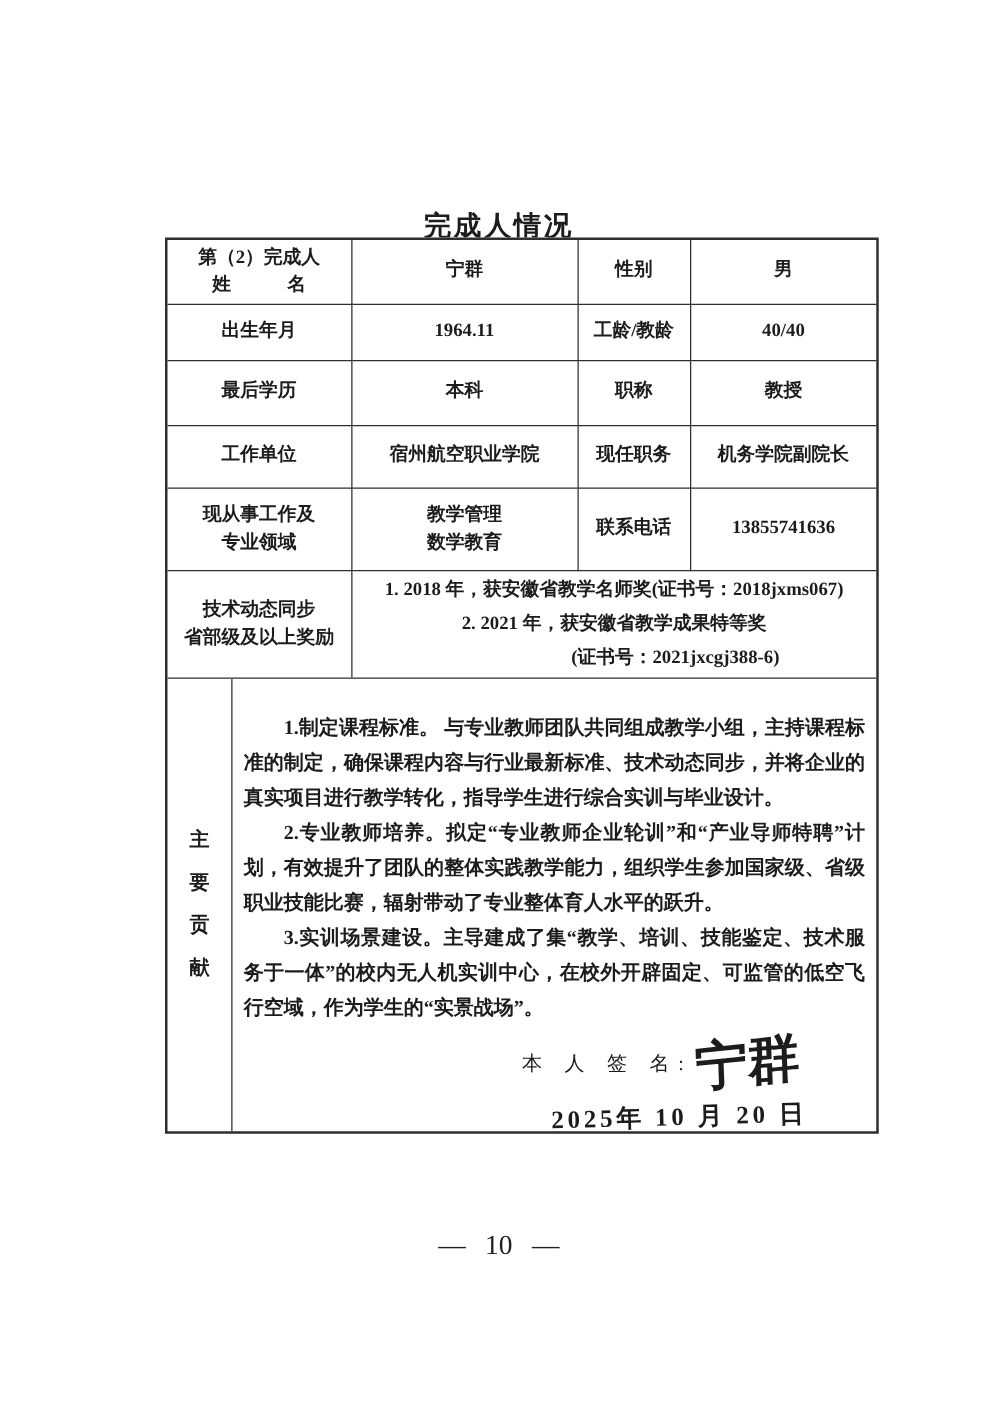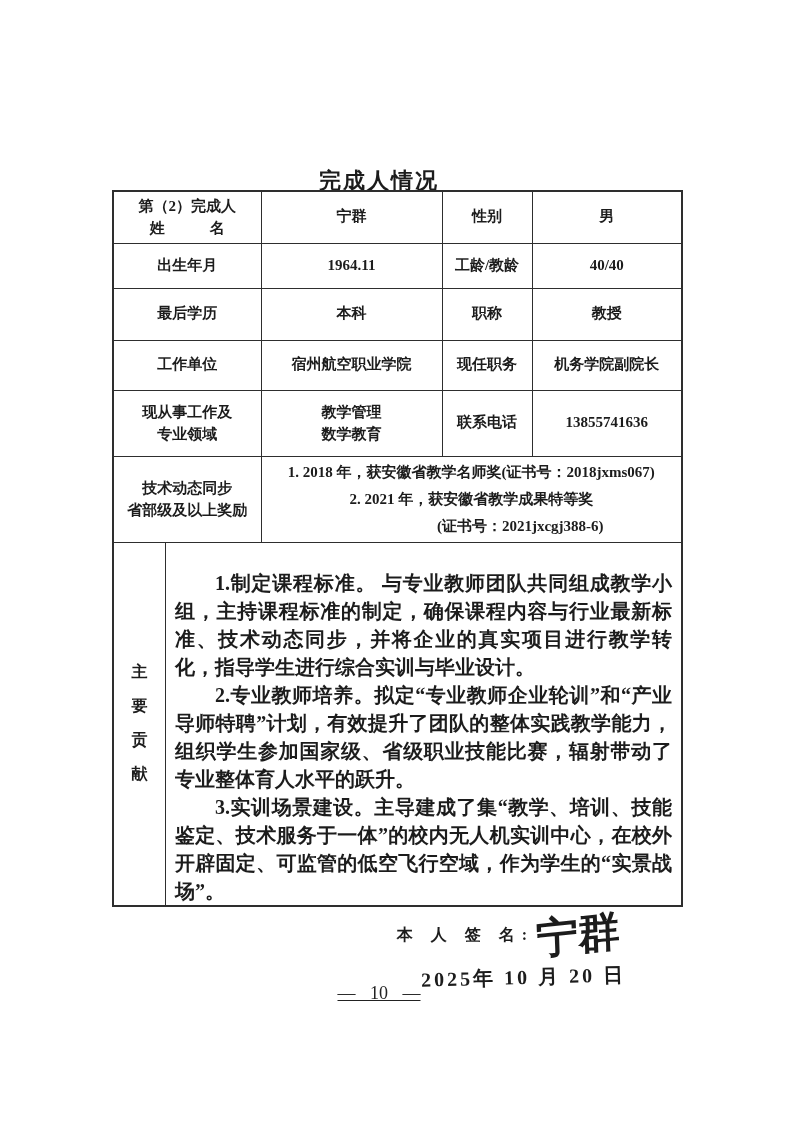--- a/index.html
+++ b/index.html
@@ -8,20 +8,21 @@
     width: 793px; height: 1122px;
     background: #ffffff;
     font-family: "Liberation Serif", serif;
     color: #1c1c1c;
   }
   .page {
     position: relative;
     width: 758px; height: 1122px;
     background: #ffffff;
     overflow: hidden;
+    margin-left: 20px;
   }
   .doc-title {
     position: absolute;
     top: 166px; left: 0; right: 0;
     text-align: center;
     font-size: 22px;
     font-weight: 700;
     letter-spacing: 2px;
   }
   .doc-table {
@@ -66,34 +67,34 @@
     gap: 13px;
     font-size: 16px; font-weight: 700;
   }
   .contrib-content {
     flex: 1;
     padding: 26px 9px 6px 9px;
   }
   .para {
     margin: 0;
     text-indent: 2em;
-    font-size: 20px;
+    font-size: 16px;
     line-height: 28px;
     font-weight: 700;
     text-align: justify;
   }
   .sig-row {
     margin-top: 12px;
     display: flex;
     justify-content: flex-end;
     align-items: center;
     padding-right: 52px;
   }
   .sig-label {
-    font-size: 16px; font-weight: 700;
+    font-size: 16px; font-weight: 400;
     letter-spacing: 7px;
   }
   .sig-name {
     display: inline-block;
     font-size: 42px;
     font-weight: 700;
     line-height: 0.9;
     transform: rotate(-6deg) skewX(-4deg);
     margin-left: 2px;
   }
@@ -107,24 +108,23 @@
     display: inline-block;
     font-size: 20px;
     font-weight: 700;
     letter-spacing: 3px;
     transform: rotate(-1.5deg);
   }
   .page-footer {
     position: absolute;
     top: 983px; left: 0; right: 0;
     text-align: center;
-    font-size: 18px;
+    font-size: 22px;
     word-spacing: 10px;
     color: #222;
-    text-decoration: underline;
   }
 </style>
 </head>
 <body>
 
 <div class="page">
 
   <div class="doc-title">完成人情况</div>
 
   <div class="doc-table">

